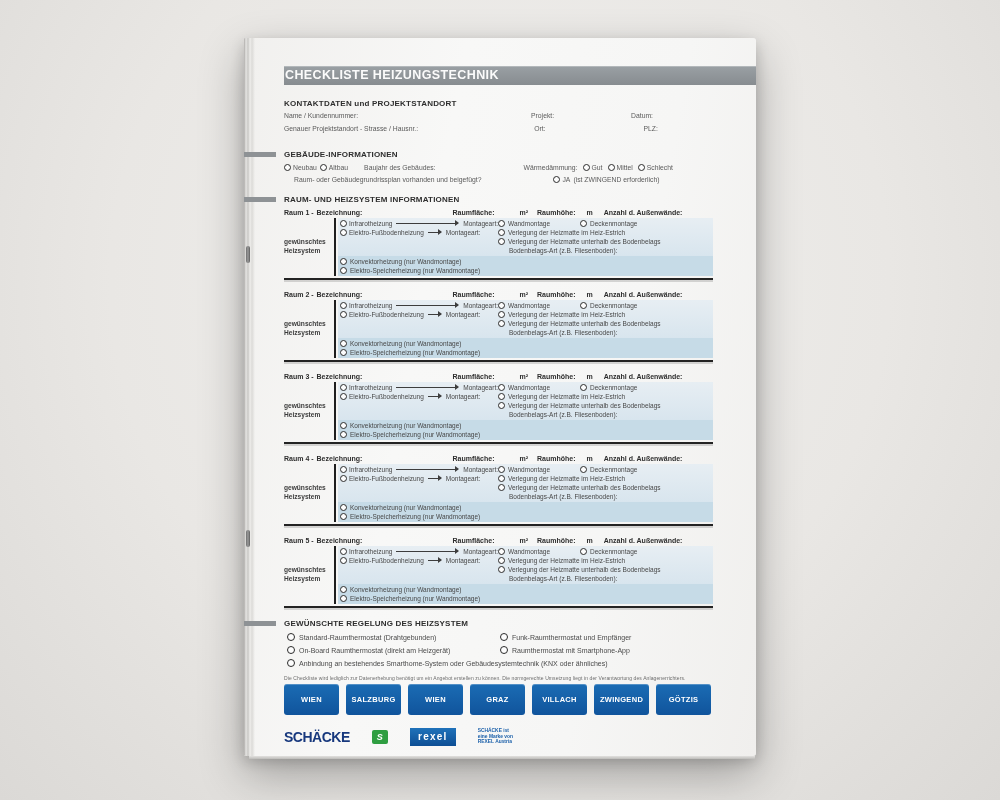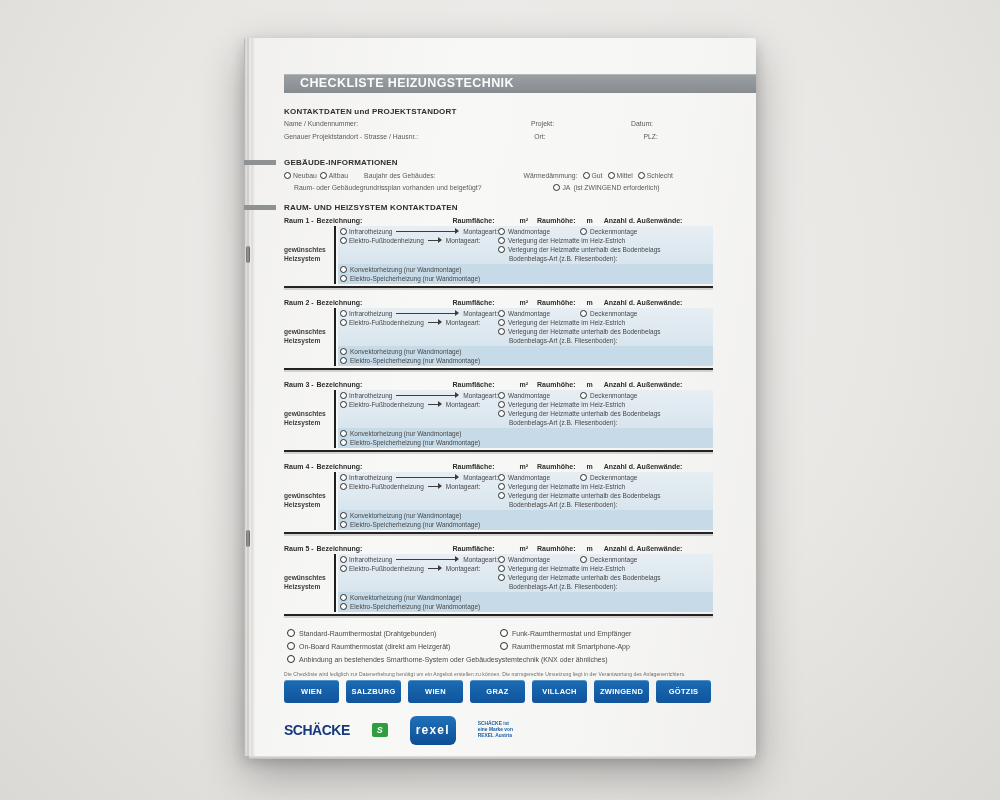--- a/index.html
+++ b/index.html
@@ -25,24 +25,24 @@
     content:''; position:absolute; left:5px; right:1px; bottom:-3px; height:3px;
     background: linear-gradient(#e2e1df,#bdbcb9);
   }
   .staple { position:absolute; left:2px; width:4px; height:17px; border-radius:2px;
     background: linear-gradient(90deg,#6f6f6f,#9a9a9a 50%,#5c5c5c); }
   .staple.s1 { top:208px; } .staple.s2 { top:492px; }
 
   
   .content { position:absolute; inset:0; padding:0 43px 0 40px; color:#4f4f4f; }
   .graybar {
-    margin:36px -43px 0 0; height:19px; line-height:19px;
+    margin:28px -43px 0 0; height:19px; line-height:19px;
     background: linear-gradient(#9aa0a4,#878c90);
     color:#fbfbfb; font-weight:bold; font-size:12.5px; letter-spacing:0.4px;
-    padding-left:16px; box-shadow: inset 0 1px 0 rgba(255,255,255,0.25);
+    padding-left:1px; box-shadow: inset 0 1px 0 rgba(255,255,255,0.25);
   }
   .sec-head { position:relative; font-weight:bold; font-size:8px; color:#2e2e2e; letter-spacing:0.2px; }
   .sec-head.tabbed::before {
     content:''; position:absolute; left:-40px; top:2px; width:32px; height:5px; background:#8e9295;
   }
   .lbl { font-size:6.8px; color:#5a5a5a; }
   .row { display:flex; align-items:center; }
   .radio {
     display:inline-block; width:7px; height:7px; border:1.1px solid #2b2b2b;
     border-radius:50%; background:#fdfdfd; flex:none;
@@ -91,31 +91,31 @@
   .reg-item { display:flex; align-items:center; height:13px; font-size:7px; color:#4a4a4a; padding-left:3px; }
   .reg-item .radio { width:8px; height:8px; margin-right:4px; }
   .reg-full { grid-column:1 / span 2; }
   
   .fineprint { margin-top:5px; font-size:5px; color:#6b6b6b; letter-spacing:0.1px; }
   .pdf-line { margin-top:3px; display:flex; align-items:baseline; }
   .pdf-strong { font-size:9.5px; font-weight:bold; color:#1d1d1d; }
   .pdf-note { font-size:8px; color:#4a4a4a; margin-left:4px; }
   .city-row { margin-top:3px; display:flex; gap:7px; margin-right:2px; }
   .city-btn {
-    flex:1; height:23px; border:none; border-radius:3px; cursor:pointer;
+    flex:1; height:31px; border:none; border-radius:3px; cursor:pointer;
     background: linear-gradient(#1b6cb4,#10549c); color:#fff; font-weight:bold; font-size:7.5px;
     font-family:inherit; display:flex; align-items:center; justify-content:center; letter-spacing:0.3px;
     box-shadow: inset 0 1px 0 rgba(255,255,255,0.25);
   }
   .logos { margin-top:13px; display:flex; align-items:center; justify-content:flex-start; gap:22px; }
   .schaecke-text { font-size:14px; font-weight:bold; color:#17387d; letter-spacing:-0.5px; }
   .schaecke-icon { width:16px; height:14px; background:#2f9e41; border-radius:2px;
     display:flex; align-items:center; justify-content:center; color:#fff; font-size:9px; font-weight:bold; font-style:italic; }
-  .rexel-box { width:46px; height:29px; background:linear-gradient(#1f72ba,#0d4e94); border-radius:6px;
-    display:flex; align-items:center; justify-content:center; color:#fff; font-weight:bold; font-size:12px; letter-spacing:1.2px; }
+  .rexel-box { width:46px; height:18px; background:linear-gradient(#1f72ba,#0d4e94); border-radius:0;
+    display:flex; align-items:center; justify-content:center; color:#fff; font-weight:bold; font-size:10px; letter-spacing:1.2px; }
   .brand-note { font-size:4.9px; font-weight:bold; color:#1a5fa9; line-height:1.2; }
 </style>
 </head>
 <body>
 
 <div class="booklet">
   <div class="staple s1"></div>
   <div class="staple s2"></div>
 
   <div class="content">
@@ -149,21 +149,21 @@
       <span class="radio b-opt"></span>
       <span class="lbl">Schlecht</span>
     </div>
     <div class="row b-row2">
       <span class="lbl b-q">Raum- oder Gebäudegrundrissplan vorhanden und beigefügt?</span>
       <span class="radio b-ja-radio"></span>
       <span class="lbl">JA</span>
       <span class="lbl b-note">(ist ZWINGEND erforderlich)</span>
     </div>
 
-    <div class="sec-head tabbed r-head">RAUM- UND HEIZSYSTEM KONTAKTDATEN</div>
+    <div class="sec-head tabbed r-head">RAUM- UND HEIZSYSTEM INFORMATIONEN</div>
     <div id="rooms-host">
   <div class="room">
     <div class="room-header">
       <span>Raum 1 -</span>
       <span class="rh-bez">Bezeichnung:</span>
       <span class="rh-flaeche">Raumfläche:</span>
       <span class="rh-m2">m²</span>
       <span class="rh-hoehe">Raumhöhe:</span>
       <span class="rh-m">m</span>
       <span class="rh-wand">Anzahl d. Außenwände:</span>
@@ -547,20 +547,21 @@
               <span>Elektro-Speicherheizung (nur Wandmontage)</span>
             </span>
           </div>
         </div>
       </div>
     </div>
     <div class="sep"></div>
   </div>
 </div>
 
+    <div class="sec-head tabbed reg-head">GEWÜNSCHTE REGELUNG DES HEIZSYSTEM</div>
     <div class="reg-grid">
       <div class="reg-item">
         <span class="radio"></span>
         <span>Standard-Raumthermostat (Drahtgebunden)</span>
       </div>
       <div class="reg-item">
         <span class="radio"></span>
         <span>Funk-Raumthermostat und Empfänger</span>
       </div>
       <div class="reg-item">

